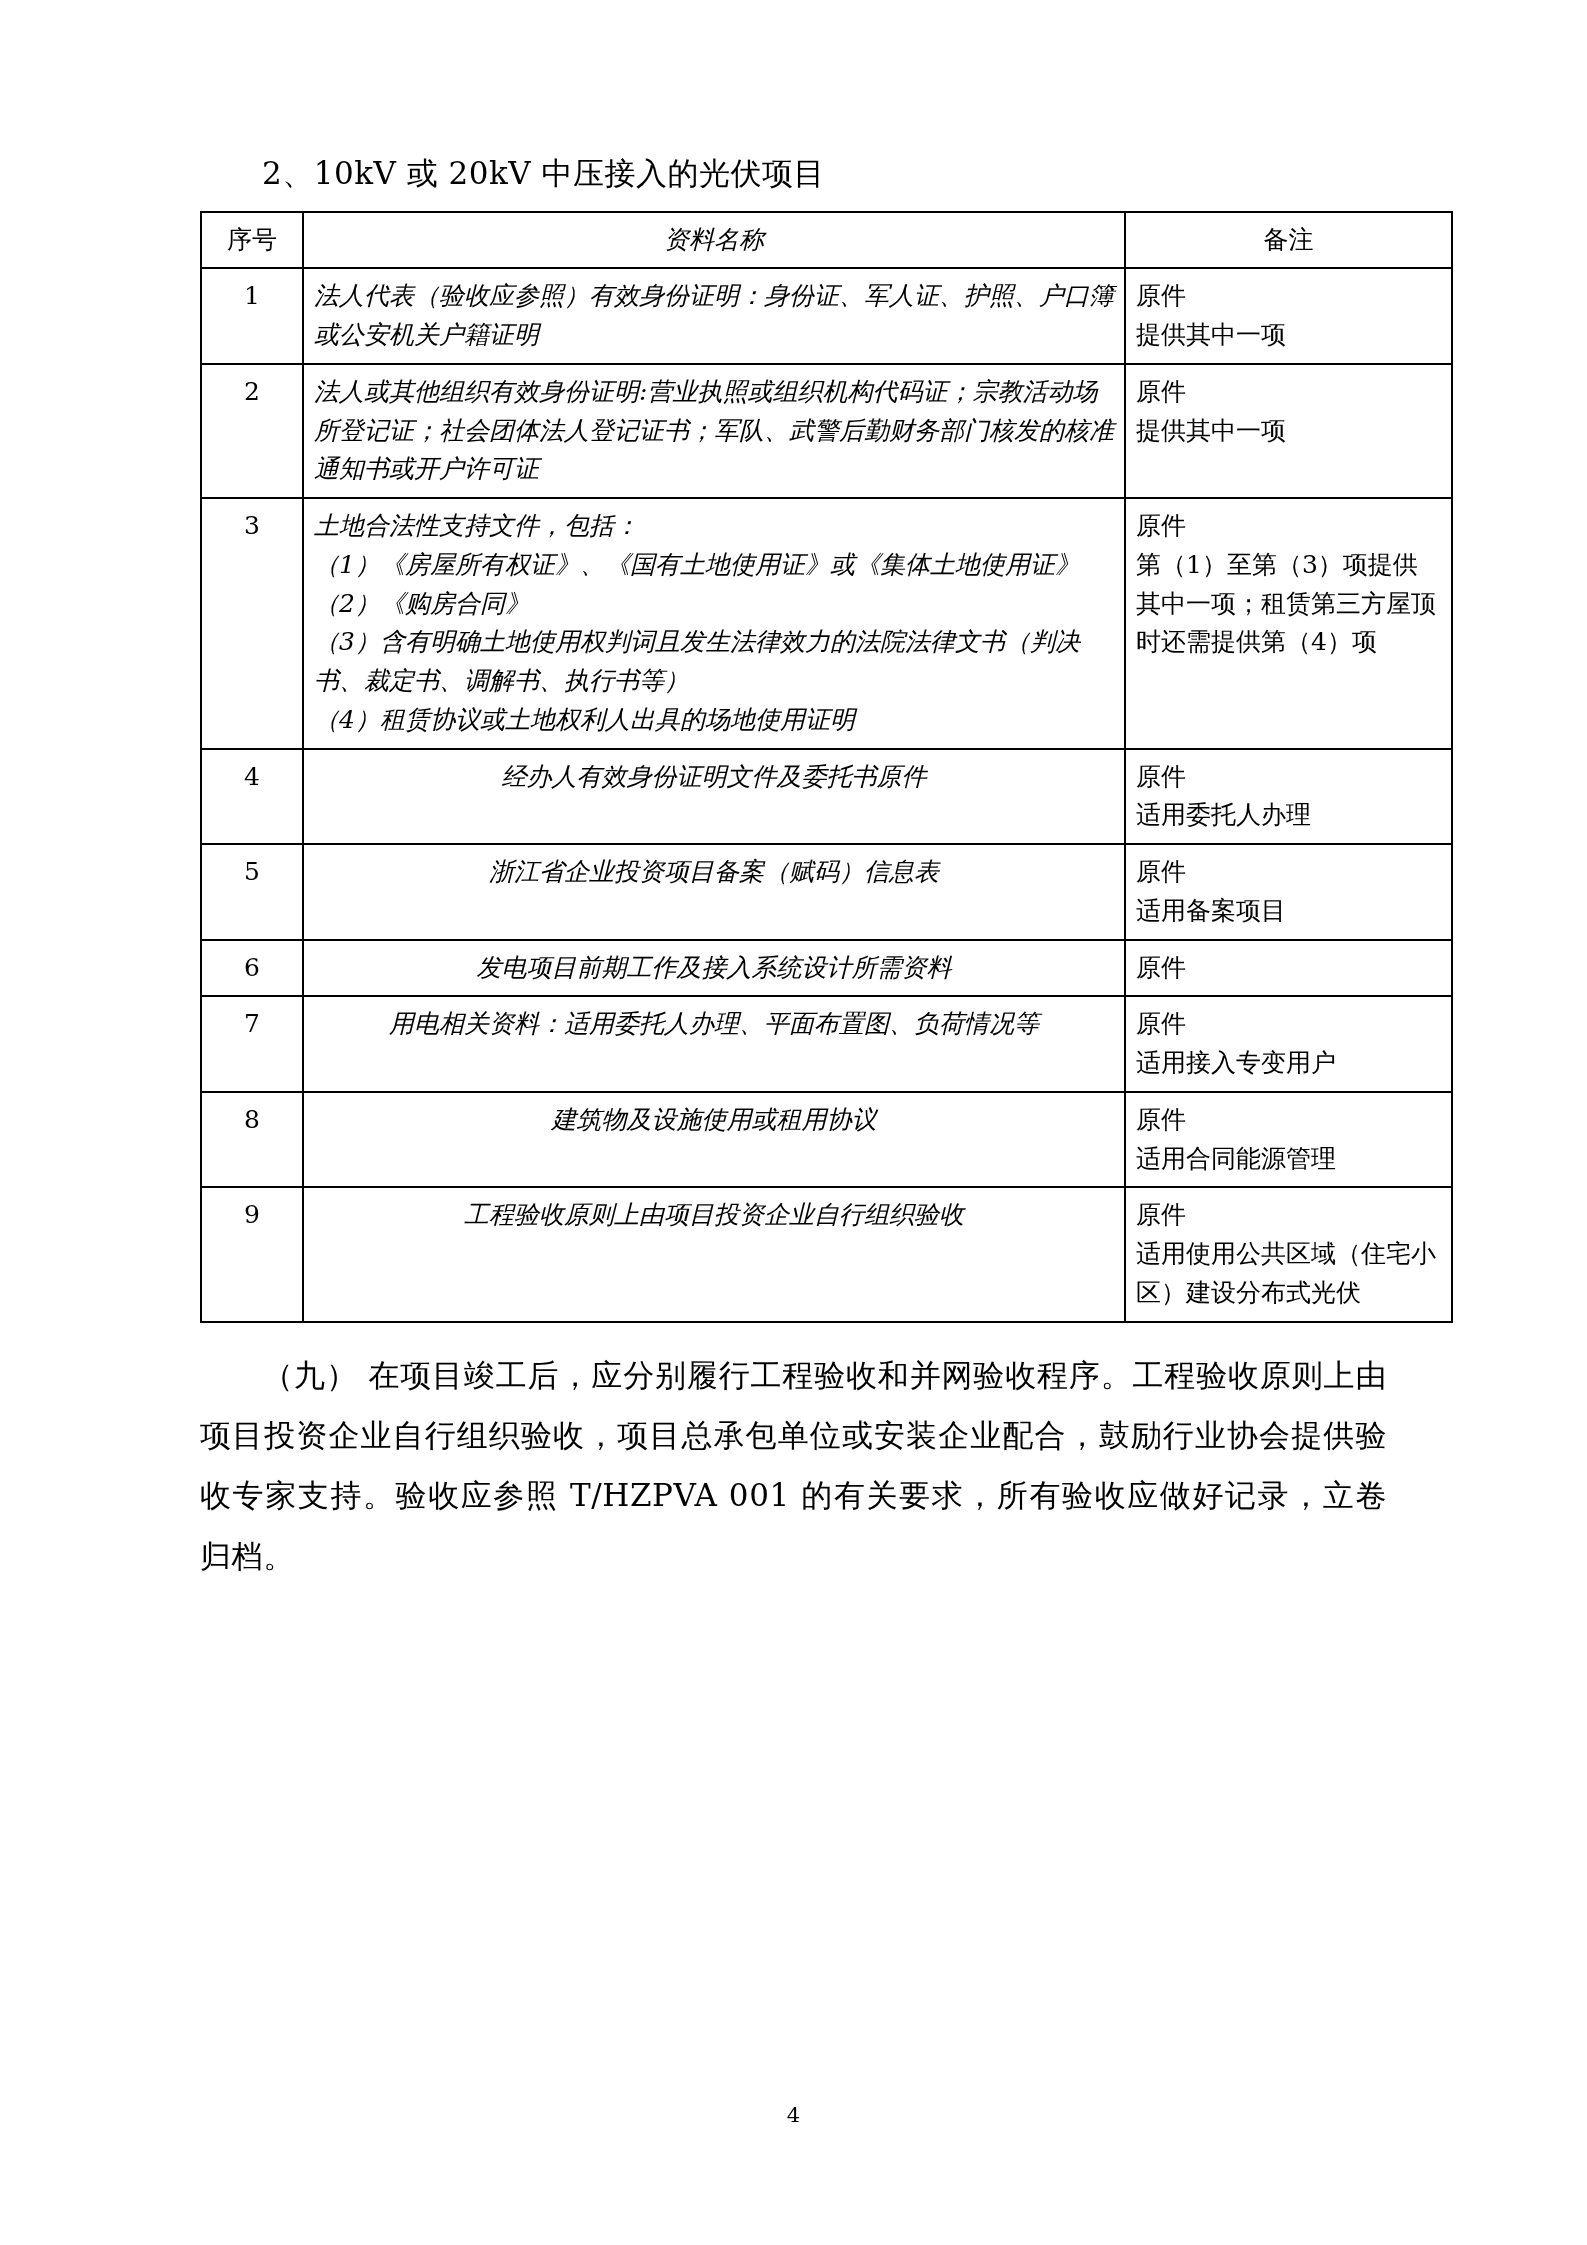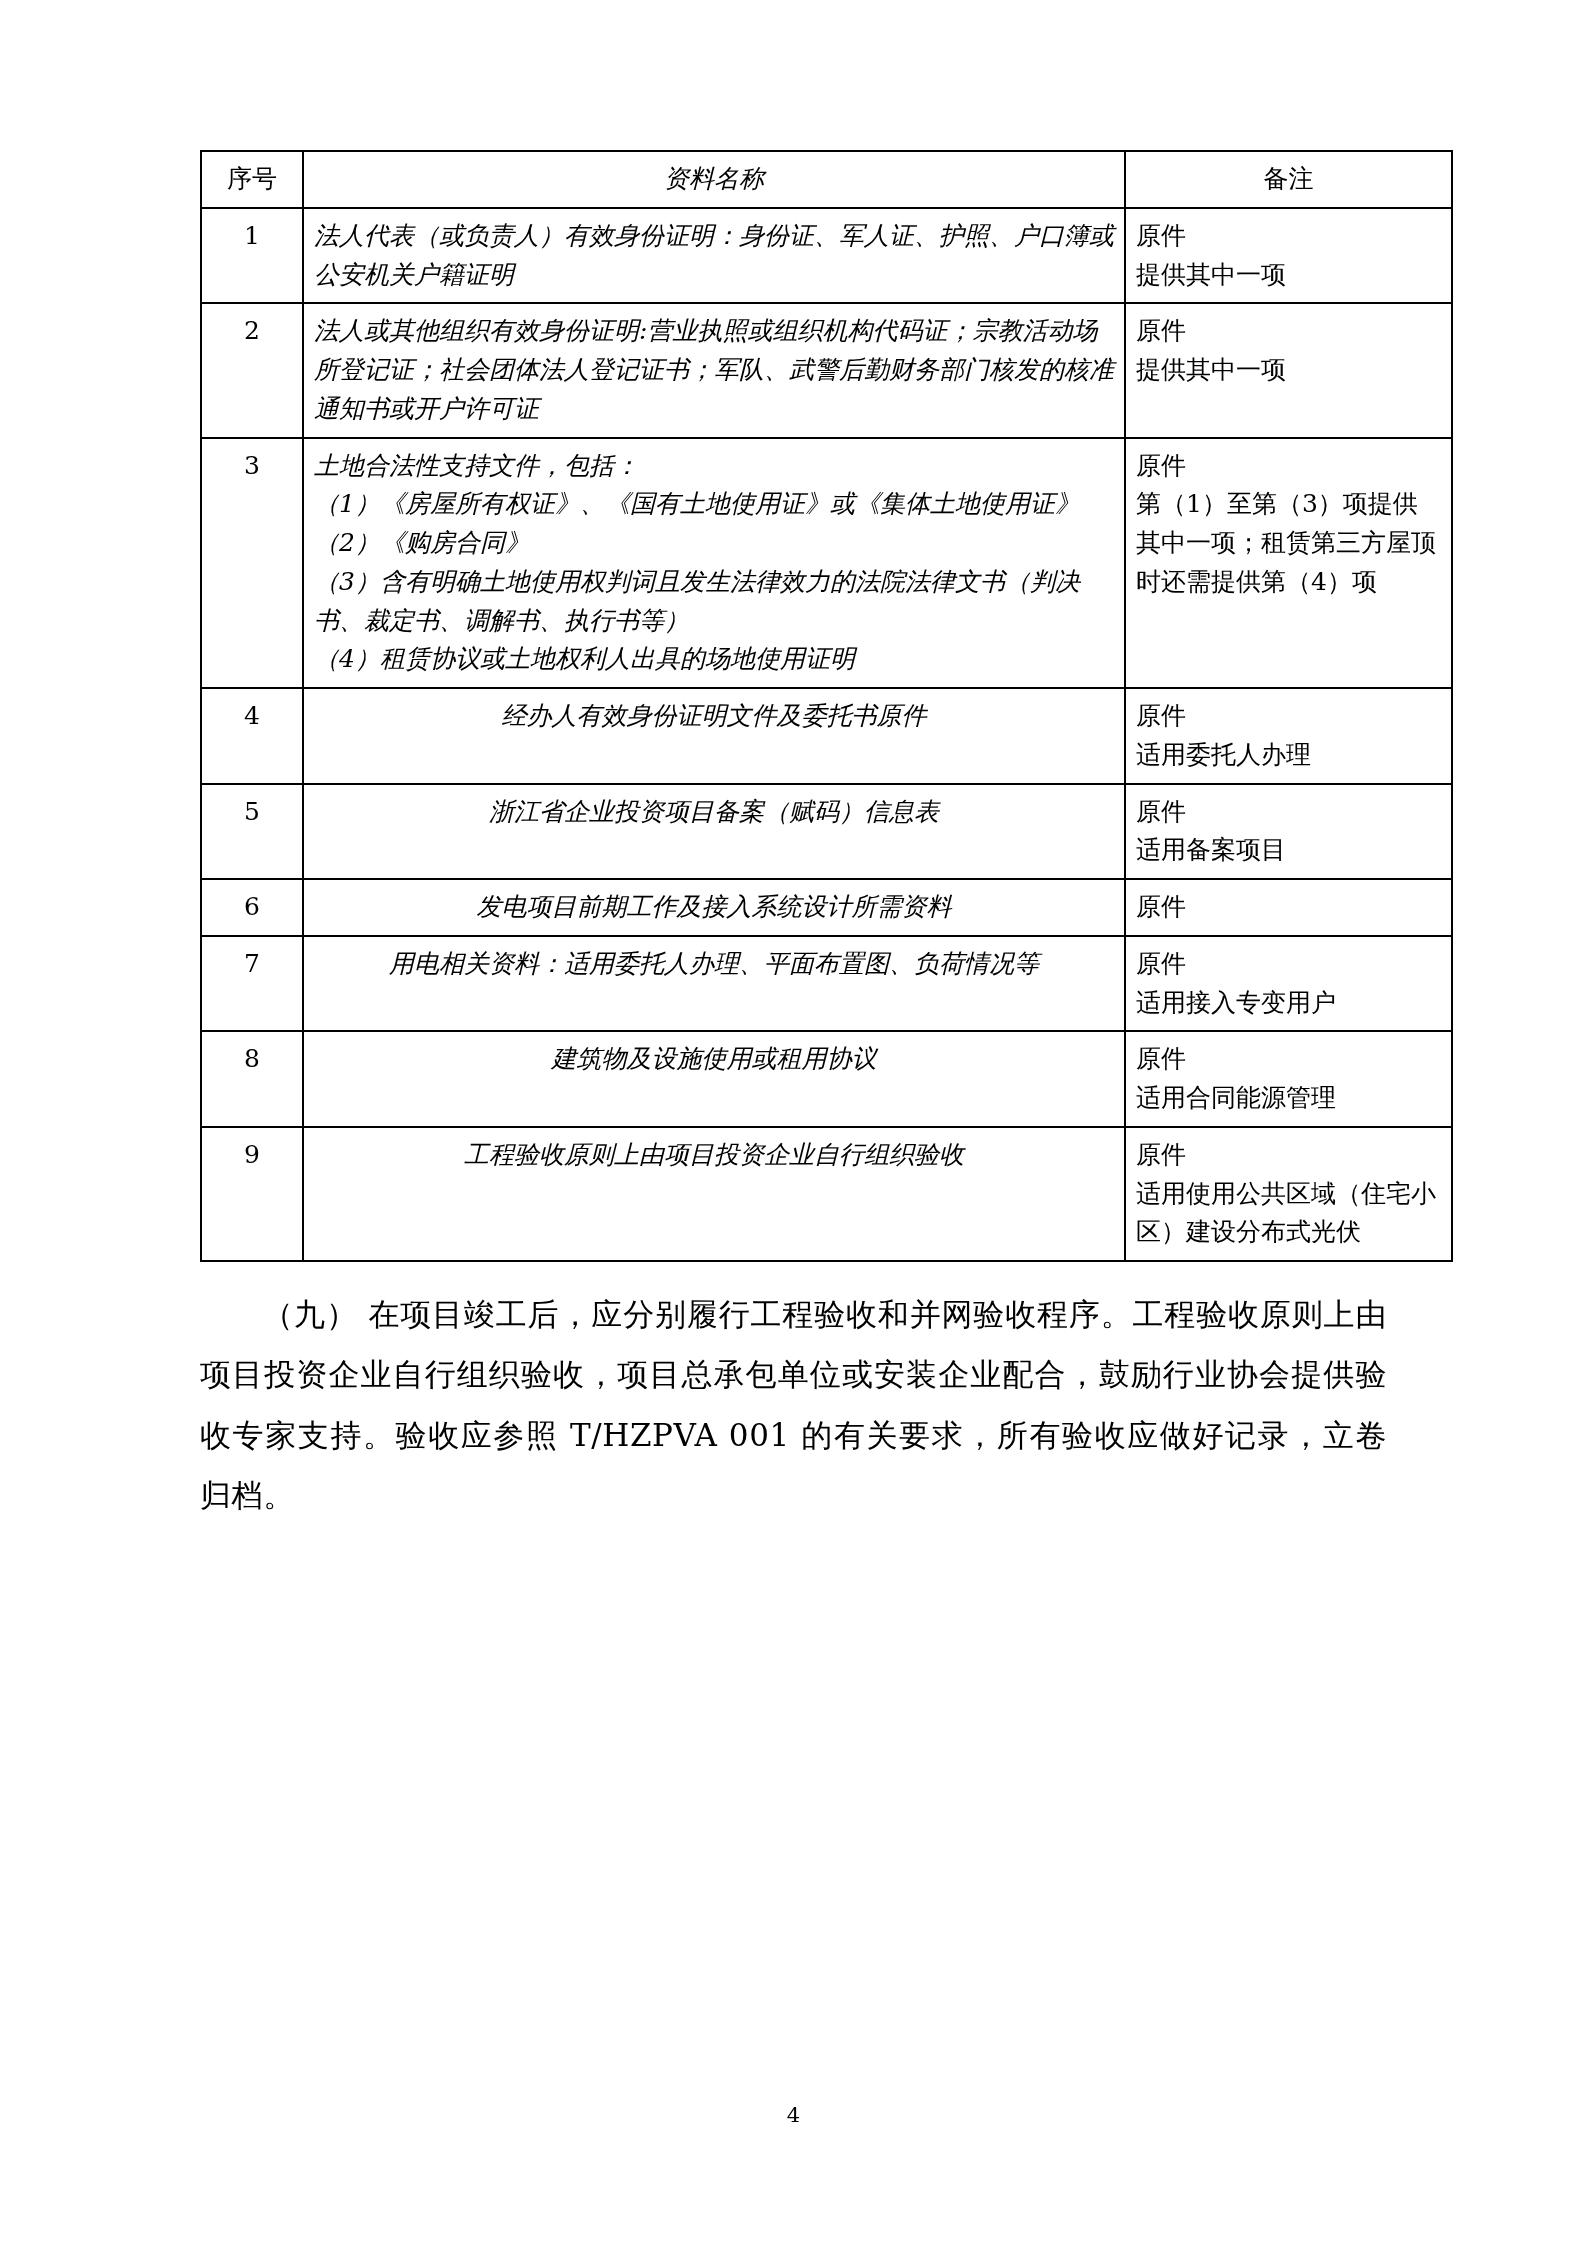--- a/index.html
+++ b/index.html
@@ -78,33 +78,34 @@
     text-align: center;
     font-size: 21px;
     font-family: "DejaVu Serif", "Liberation Serif", serif;
   }
 </style>
 </head>
 <body>
 
 <div class="page">
 
+  <div class="section-title">2、10kV 或 20kV 中压接入的光伏项目</div>
 
   <table class="doc-table">
     <thead>
       <tr>
         <td class="col-idx">序号</td>
         <td class="col-name">资料名称</td>
         <td class="col-note">备注</td>
       </tr>
     </thead>
     <tbody>
       <tr>
         <td class="col-idx">1</td>
-        <td class="col-name nm">法人代表（或负责人）有效身份证明：身份证、军人证、护照、户口簿或公安机关户籍证明</td>
+        <td class="col-name nm">法人代表（验收应参照）有效身份证明：身份证、军人证、护照、户口簿或公安机关户籍证明</td>
         <td class="col-note note">原件
 提供其中一项</td>
       </tr>
       <tr>
         <td class="col-idx">2</td>
         <td class="col-name nm">法人或其他组织有效身份证明:营业执照或组织机构代码证；宗教活动场所登记证；社会团体法人登记证书；军队、武警后勤财务部门核发的核准通知书或开户许可证</td>
         <td class="col-note note">原件
 提供其中一项</td>
       </tr>
       <tr>

